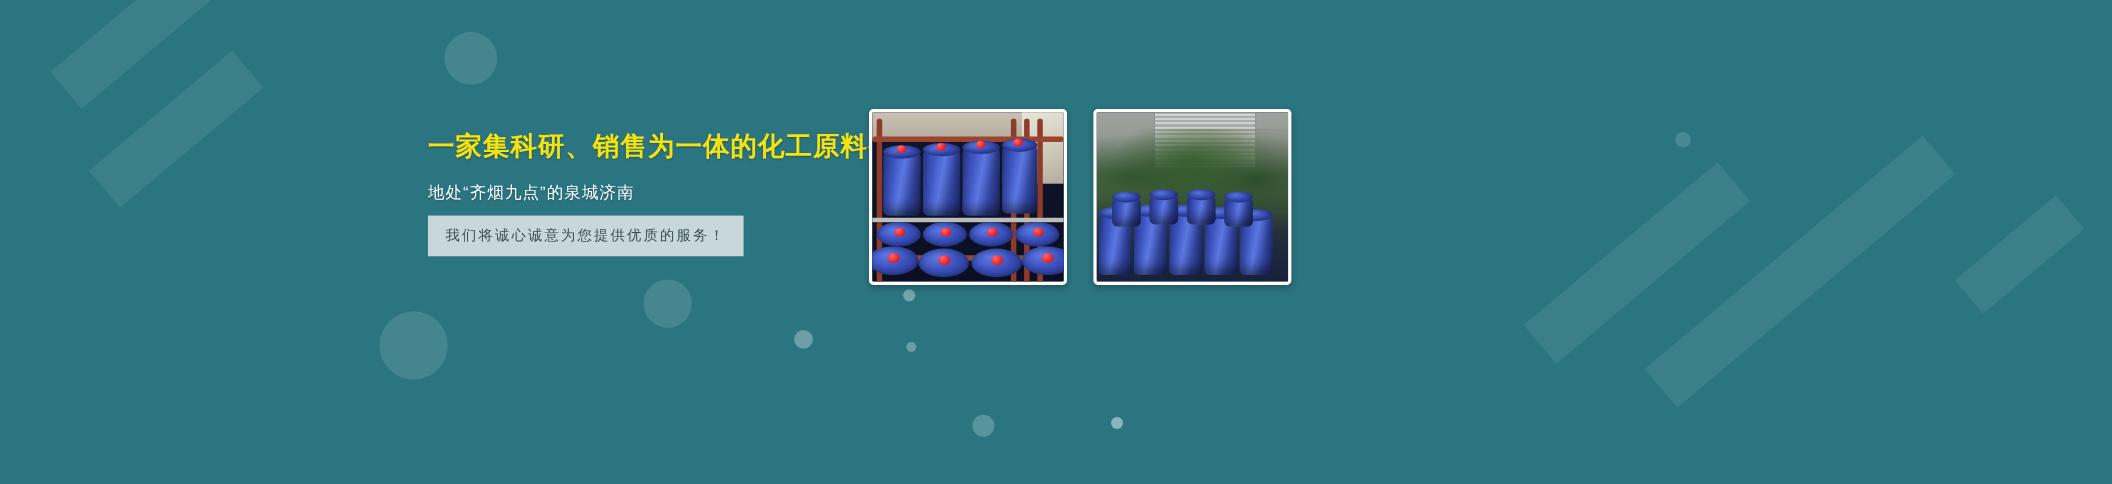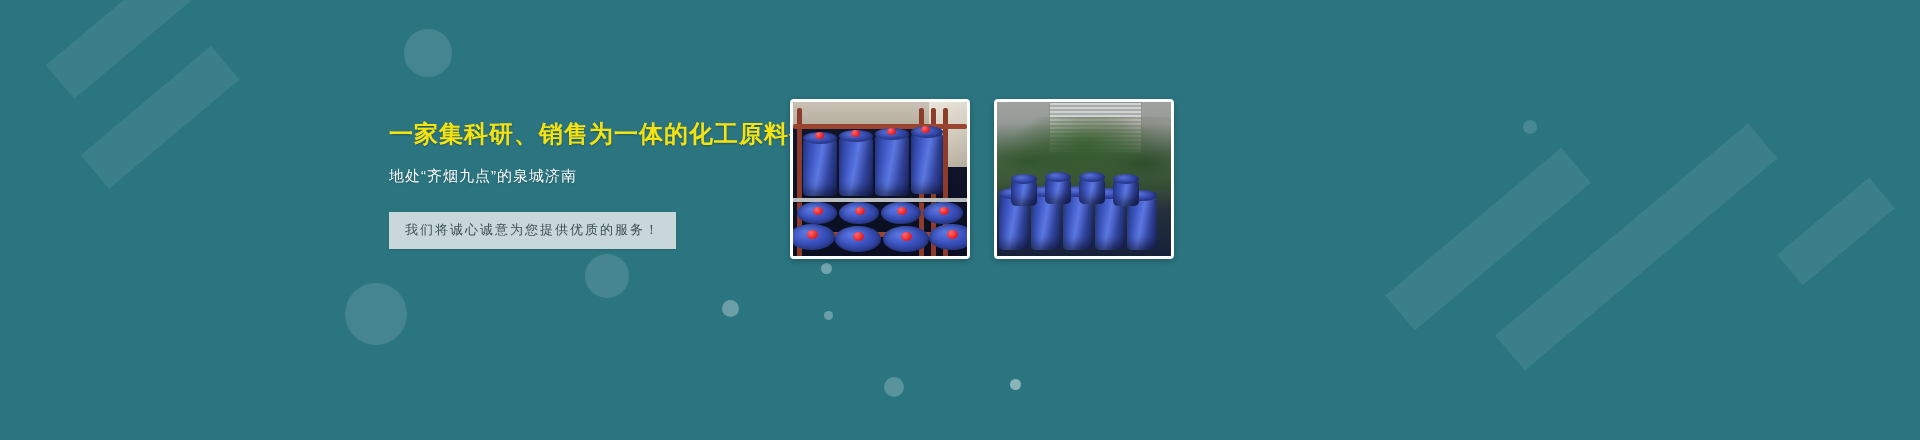--- a/index.html
+++ b/index.html
@@ -50,26 +50,26 @@
   .c9{left:1523px;top:120px;width:14px;height:14px;background:rgba(255,255,255,0.14);}
 
   
   .text-block{position:absolute;left:389px;top:118px;width:380px;}
   .headline{
     color:#f5e310;font-size:24px;font-weight:bold;letter-spacing:1px;
     line-height:1.3;white-space:nowrap;margin:0;
     text-shadow:0 1px 2px rgba(0,0,0,0.28);
   }
   .subtitle{
-    color:#ffffff;font-size:15px;line-height:1.4;margin:16px 0 0 0;
+    color:#ffffff;font-size:15px;line-height:1.4;margin:16px 0 10px 0;
     letter-spacing:1px;white-space:nowrap;
     text-shadow:0 1px 2px rgba(0,0,0,0.25);
   }
   .cta{
-    display:inline-block;margin-top:26px;
+    display:inline-block;
     background:rgba(226,232,232,0.86);
     color:#3c4f52;font-size:13px;letter-spacing:2px;
     padding:9px 16px 10px 16px;border:0;outline:0;cursor:pointer;
     font-family:"Liberation Sans","DejaVu Sans",sans-serif;
     box-shadow:0 1px 2px rgba(0,0,0,0.15);
     white-space:nowrap;
     text-align:right;
   }
 
   

